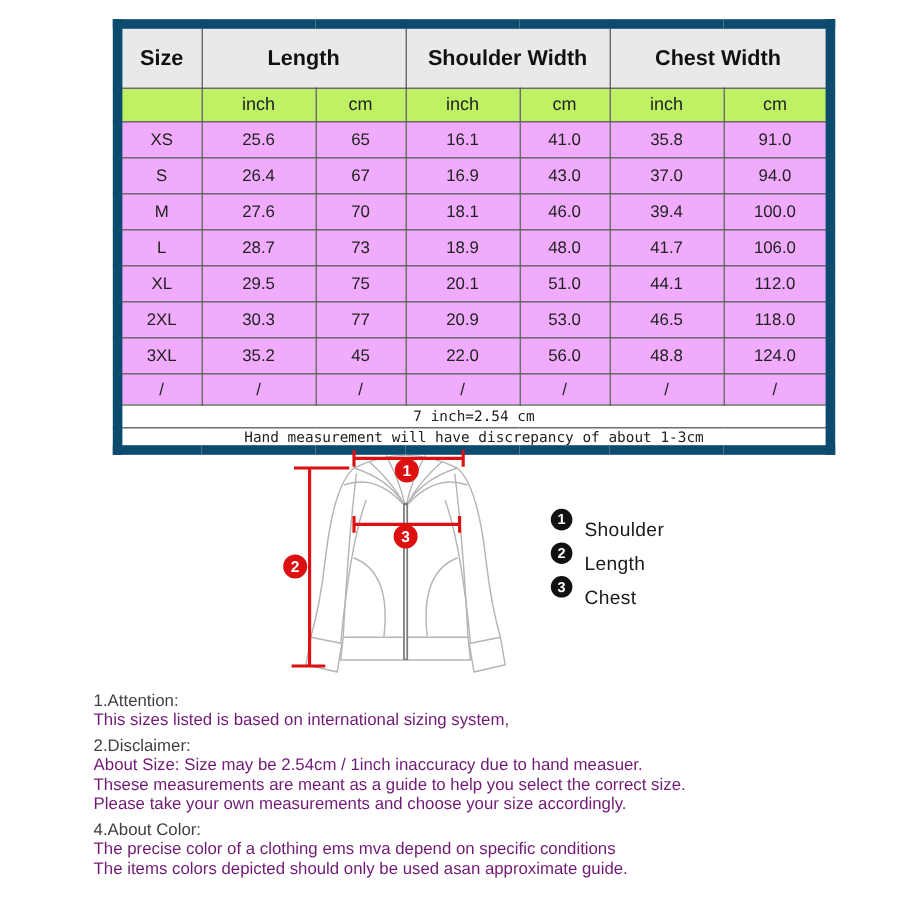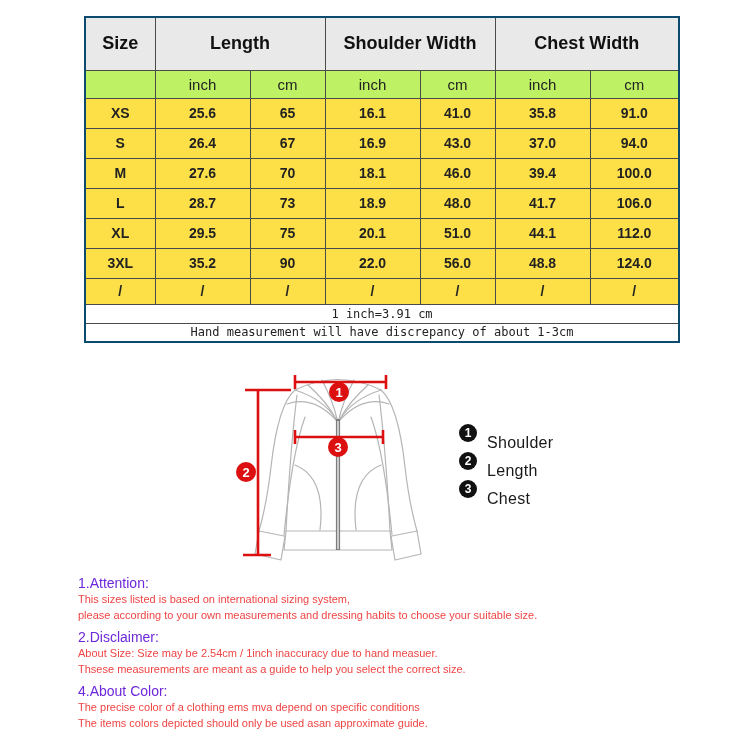--- a/index.html
+++ b/index.html
@@ -7,38 +7,38 @@
   body {
     width:750px; height:750px;
     font-family:"Liberation Sans", sans-serif;
     position:relative; overflow:hidden;
     color:#1a1a1a;
   }
   .page { position:absolute; left:0; top:0; width:750px; height:750px; background:#fff; }
 
   
   table.size-table {
-    position:absolute; left:84px; top:16px; width:594px;
+    position:absolute; left:94px; top:16px; width:594px;
     border-collapse:collapse; table-layout:fixed;
-    border:2px solid #0c4a6e;
+    border:8px solid #0c4a6e;
   }
   table.size-table th, table.size-table td {
     border:1px solid #4a4a4a;
     text-align:center; vertical-align:middle;
     overflow:hidden; white-space:nowrap;
   }
   tr.main-header th {
     height:53px; background:#e9e9e9;
     font-size:18px; font-weight:bold; color:#111;
   }
   tr.sub-header th {
     height:28px; background:#bef264;
     font-size:15px; font-weight:normal; color:#222;
   }
-  tbody td { height:30px; font-size:14px; color:#222; background:#fde047;font-weight:bold; }
+  tbody td { height:30px; font-size:14px; color:#222; background:#f0abfc; }
   tbody tr.slash-row td { height:26px; }
   tfoot td {
     height:19px; background:#fff;
     font-family:"DejaVu Sans Mono", monospace;
     font-size:12px; color:#222;
   }
 
   
   .diagram-svg { position:absolute; left:233px; top:373px; }
   .jacket { stroke:#b5b5b5; stroke-width:1.2; fill:none; stroke-linecap:round; }
@@ -59,22 +59,22 @@
     background:#111; color:#fff;
     font-size:12px; font-weight:bold;
     display:inline-flex; align-items:center; justify-content:center;
     margin-right:10px; flex:0 0 auto;
   }
   .legend-label { font-size:16px; color:#1a1a1a; letter-spacing:0.3px;margin-top:20px; }
 
   
   .notes { position:absolute; left:78px; top:575px; width:660px; }
   .note-section { margin-bottom:6px; }
-  .note-title { font-size:14px; line-height:16px; color:#6d28d9; }
-  .note-line  { font-size:11px; line-height:16px; color:#ef4444; }
+  .note-title { font-size:14px; line-height:16px; color:#404040; }
+  .note-line  { font-size:14px; line-height:16px; color:#701a75; }
 </style>
 </head>
 <body>
 
 <div class="page">
 
   <table class="size-table">
     <colgroup>
       <col style="width:70px">
         <col style="width:95px">
@@ -141,41 +141,50 @@
         <tr>
           <td>XL</td>
           <td>29.5</td>
           <td>75</td>
           <td>20.1</td>
           <td>51.0</td>
           <td>44.1</td>
           <td>112.0</td>
         </tr>
         <tr>
+          <td>2XL</td>
+          <td>30.3</td>
+          <td>77</td>
+          <td>20.9</td>
+          <td>53.0</td>
+          <td>46.5</td>
+          <td>118.0</td>
+        </tr>
+        <tr>
           <td>3XL</td>
           <td>35.2</td>
-          <td>90</td>
+          <td>45</td>
           <td>22.0</td>
           <td>56.0</td>
           <td>48.8</td>
           <td>124.0</td>
         </tr>
         <tr class="slash-row">
           <td>/</td>
           <td>/</td>
           <td>/</td>
           <td>/</td>
           <td>/</td>
           <td>/</td>
           <td>/</td>
         </tr>
       </tbody>
     <tfoot>
       <tr>
-        <td colspan="7">1 inch=3.91 cm</td>
+        <td colspan="7">7 inch=2.54 cm</td>
       </tr>
       <tr>
         <td colspan="7">Hand measurement will have discrepancy of about 1-3cm</td>
       </tr>
     </tfoot>
   </table>
 
   <svg class="diagram-svg" width="240" height="200" viewBox="0 0 240 200">
 
     <g class="jacket">
@@ -250,26 +259,26 @@
       <div class="legend-row">
         <span class="legend-num">3</span>
         <span class="legend-label">Chest</span>
       </div>
     </div>
 
   <div class="notes" id="notes">
       <div class="note-section">
         <div class="note-title">1.Attention:</div>
         <div class="note-line">This sizes listed is based on international sizing system,</div>
-        <div class="note-line">please according to your own measurements and dressing habits to choose your suitable size.</div>
       </div>
       <div class="note-section">
         <div class="note-title">2.Disclaimer:</div>
         <div class="note-line">About Size: Size may be 2.54cm / 1inch inaccuracy due to hand measuer.</div>
         <div class="note-line">Thsese measurements are meant as a guide to help you select the correct size.</div>
+        <div class="note-line">Please take your own measurements and choose your size accordingly.</div>
       </div>
       <div class="note-section">
         <div class="note-title">4.About Color:</div>
         <div class="note-line">The precise color of a clothing ems mva depend on specific conditions</div>
         <div class="note-line">The items colors depicted should only be used asan approximate guide.</div>
       </div>
     </div>
 
 </div>
 

